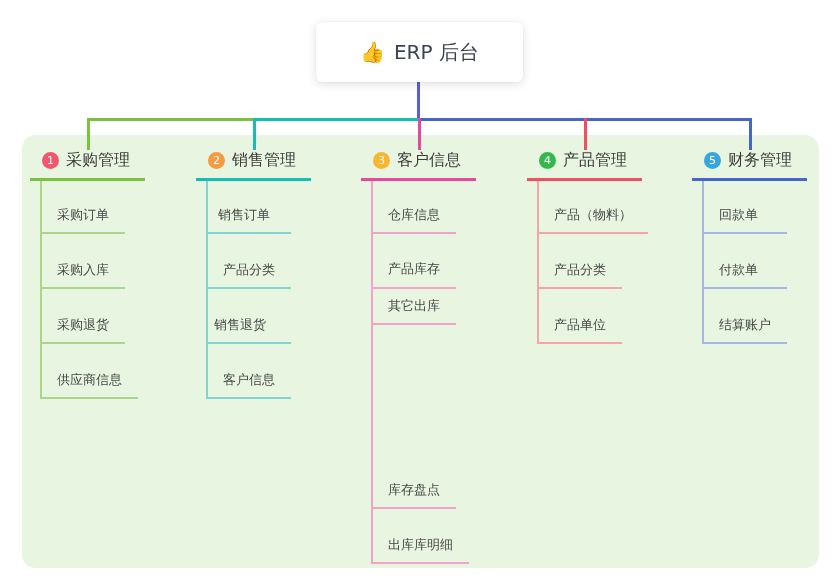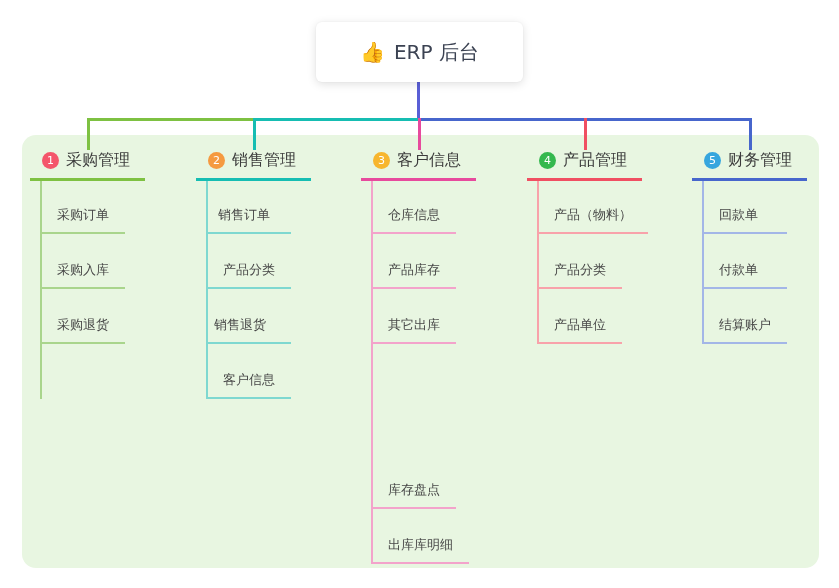--- a/index.html
+++ b/index.html
@@ -92,29 +92,30 @@
         <div class="branch-header" style="border-color: rgb(71, 102, 204);">
           <span class="badge" style="background: rgb(54, 166, 222);">5</span>
           <span>财务管理</span>
         </div>
       </div>
     </div>
 <div class="rail" style="left: 40px; top: 181px; height: 218px; background: rgb(169, 213, 140);"></div>
     <div class="child" style="left: 40px; top: 204px; border-color: rgb(169, 213, 140);">采购订单</div>
     <div class="child" style="left: 40px; top: 259px; border-color: rgb(169, 213, 140);">采购入库</div>
     <div class="child" style="left: 40px; top: 314px; border-color: rgb(169, 213, 140);">采购退货</div>
+    <div class="child" style="left: 40px; top: 369px; border-color: rgb(169, 213, 140);">供应商信息</div>
     <div class="rail" style="left: 206px; top: 181px; height: 218px; background: rgb(126, 216, 208);"></div>
     <div class="child" style="left: 206px; top: 204px; border-color: rgb(126, 216, 208); padding-left: 12px;">销售订单</div>
     <div class="child" style="left: 206px; top: 259px; border-color: rgb(126, 216, 208);">产品分类</div>
     <div class="child" style="left: 206px; top: 314px; border-color: rgb(126, 216, 208); padding-left: 8px;">销售退货</div>
     <div class="child" style="left: 206px; top: 369px; border-color: rgb(126, 216, 208);">客户信息</div>
     <div class="rail" style="left: 371px; top: 181px; height: 383px; background: rgb(243, 163, 203);"></div>
     <div class="child" style="left: 371px; top: 204px; border-color: rgb(243, 163, 203);">仓库信息</div>
-    <div class="child" style="left: 371px; top: 259px; border-color: rgb(243, 163, 203);">产品库存</div>
-    <div class="child" style="left: 371px; top: 314px; border-color: rgb(243, 163, 203);">其它出库</div>
+    <div class="child" style="left: 371px; top: 259px; border-color: rgb(243, 163, 203); font-family: Liberation Mono, monospace;">产品库存</div>
+    <div class="child" style="left: 371px; top: 295px; border-color: rgb(243, 163, 203);">其它出库</div>
     <div class="child" style="left: 371px; top: 479px; border-color: rgb(243, 163, 203);">库存盘点</div>
     <div class="child" style="left: 371px; top: 534px; border-color: rgb(243, 163, 203);">出库库明细</div>
     <div class="rail" style="left: 537px; top: 181px; height: 163px; background: rgb(248, 162, 170);"></div>
     <div class="child" style="left: 537px; top: 204px; border-color: rgb(248, 162, 170);">产品（物料）</div>
     <div class="child" style="left: 537px; top: 259px; border-color: rgb(248, 162, 170); text-align: right;">产品分类</div>
     <div class="child" style="left: 537px; top: 314px; border-color: rgb(248, 162, 170);">产品单位</div>
     <div class="rail" style="left: 702px; top: 181px; height: 163px; background: rgb(163, 182, 231);"></div>
     <div class="child" style="left: 702px; top: 204px; border-color: rgb(163, 182, 231);">回款单</div>
     <div class="child" style="left: 702px; top: 259px; border-color: rgb(163, 182, 231);">付款单</div>
     <div class="child" style="left: 702px; top: 314px; border-color: rgb(163, 182, 231);">结算账户</div>

